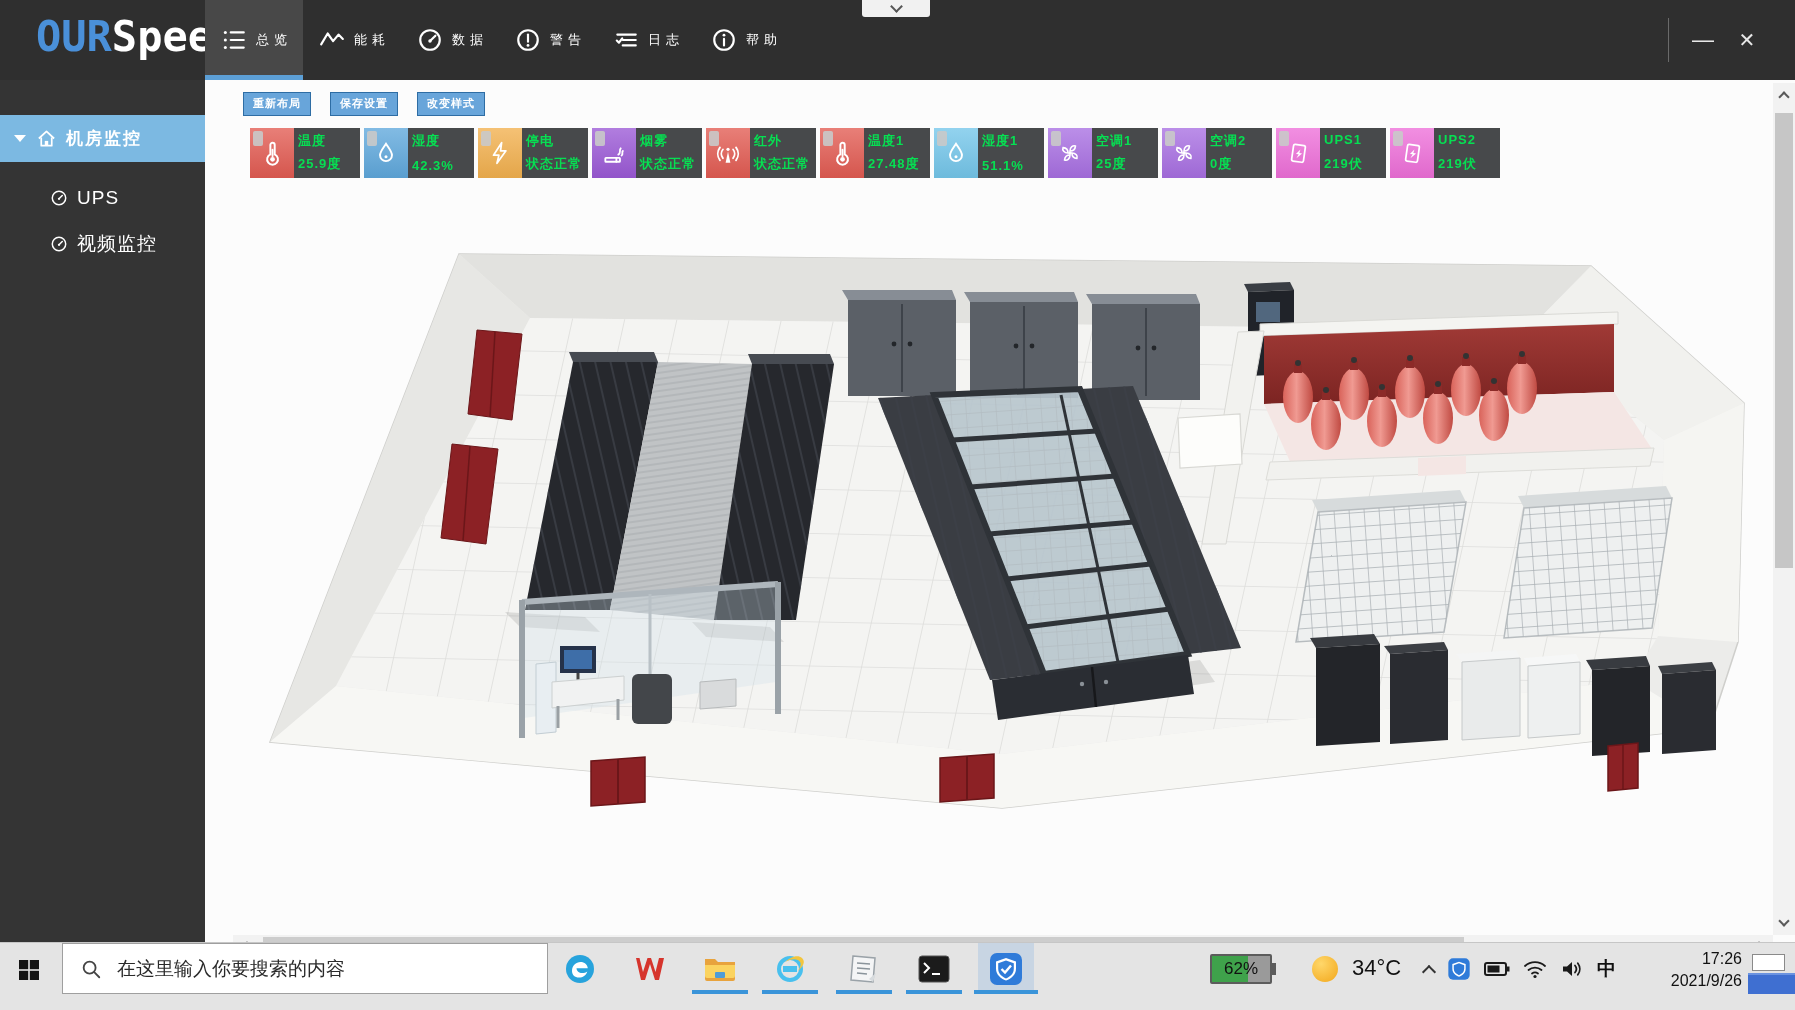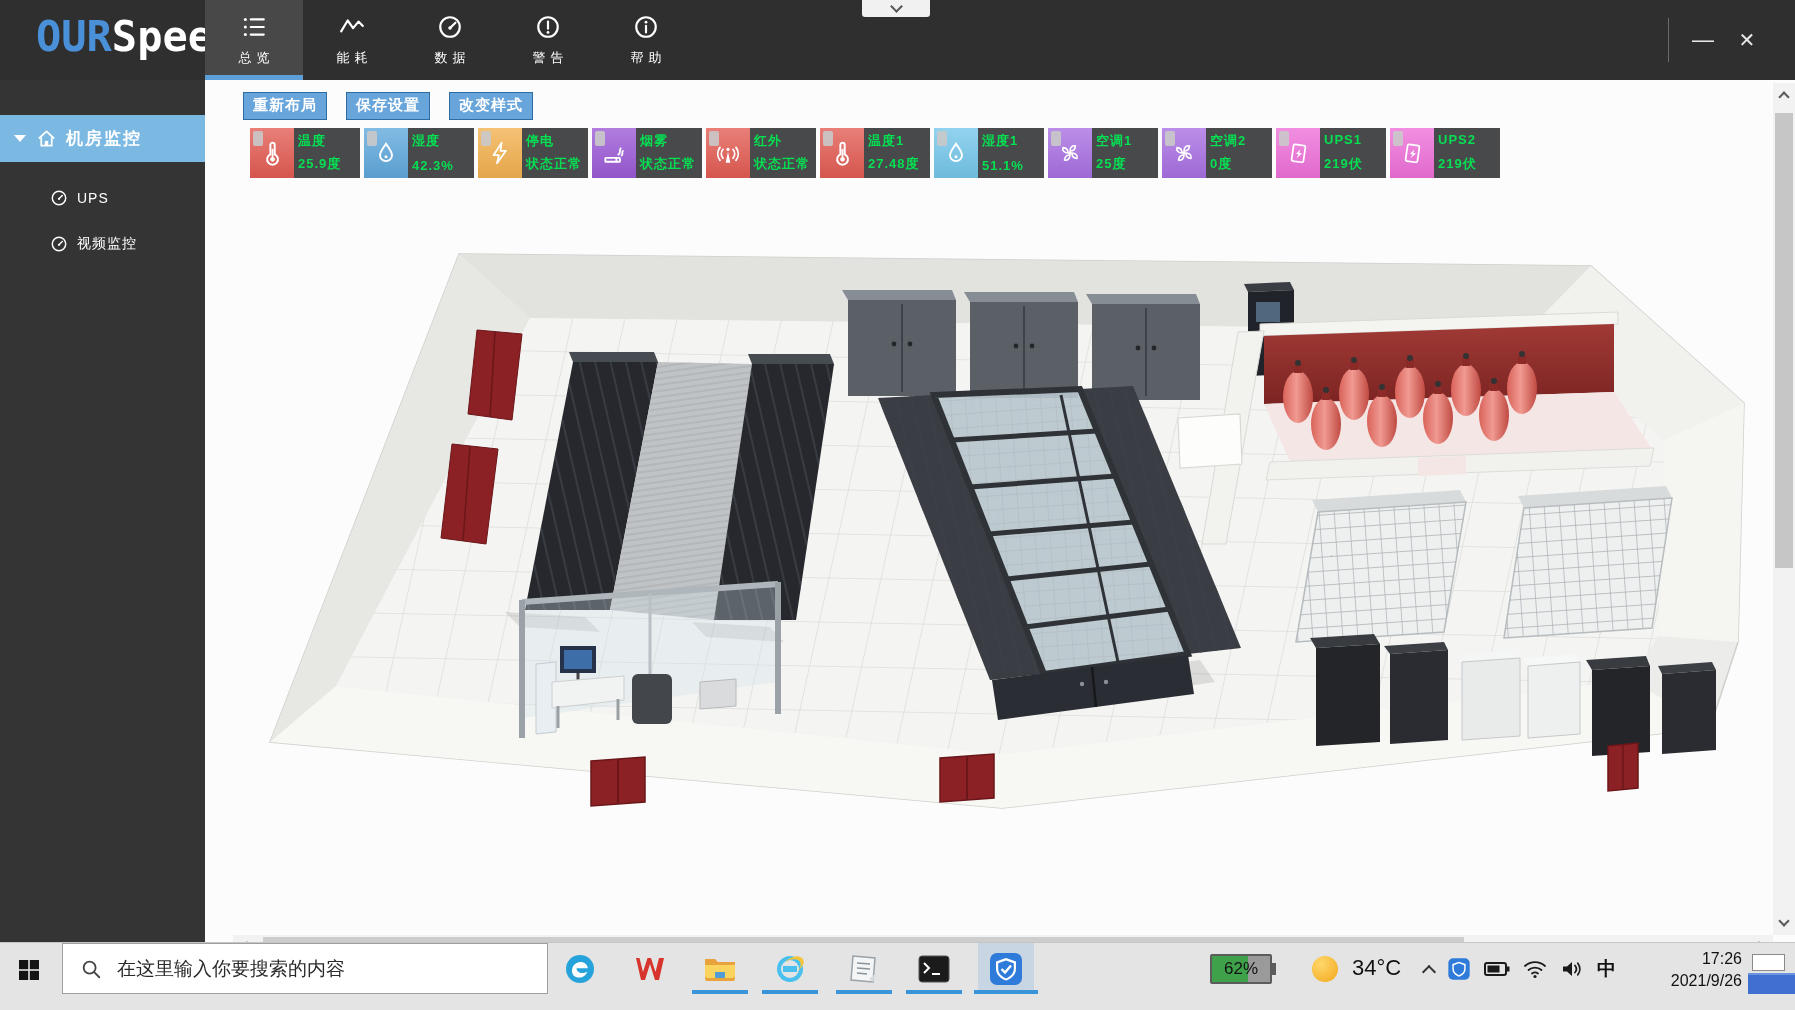--- a/index.html
+++ b/index.html
@@ -6,21 +6,21 @@
   html,body{margin:0;padding:0}
   body{width:1795px;height:1010px;overflow:hidden;position:relative;background:#fff;
        font-family:"Liberation Sans",sans-serif;-webkit-font-smoothing:antialiased}
 
   
   .topbar{position:absolute;left:0;top:0;width:1795px;height:80px;background:#2f2f2f}
   .logo{position:absolute;left:36px;top:12px;font-family:"DejaVu Sans Mono",monospace;
         font-weight:bold;font-size:42px;letter-spacing:0}
   .logo .our{color:#4a90d9}.logo .speed{color:#fff}
   .tabs{position:absolute;left:205px;top:0;height:80px;display:flex}
-  .tab{width:98px;height:80px;display:flex;flex-direction:column;align-items:center;
+  .tab{width:98px;height:80px;display:flex;align-items:center;
        justify-content:center;gap:9px;color:#fff;position:relative;cursor:pointer}
   .tab.active{background:#484848}
   .tab.active::after{content:"";position:absolute;left:0;right:0;bottom:0;height:5px;background:#5c9fd6}
   .tab-label{font-size:13px;letter-spacing:5px;margin-right:-5px;white-space:nowrap}
   .tab svg{display:block}
   .dropdown-tab{position:absolute;left:862px;top:0;width:68px;height:17px;background:#f1f1f1;
         border-radius:0 0 3px 3px;display:flex;align-items:center;justify-content:center}
   .chev-down{width:9px;height:9px;border-left:2px solid #555;border-bottom:2px solid #555;
         transform:rotate(-45deg);margin-top:-4px}
   .userbox{position:absolute;left:1428px;top:14px;display:flex;align-items:center;color:#fff}
@@ -34,28 +34,28 @@
 
   
   .sidebar{position:absolute;left:0;top:80px;width:205px;height:878px;background:#343434;color:#fff}
   .side-group{position:absolute;top:35px;left:0;width:205px;height:47px;display:flex;
         align-items:center;font-size:17px;font-weight:bold;cursor:pointer}
   .caret{width:0;height:0;border-left:6px solid transparent;border-right:6px solid transparent;
         border-top:7px solid #fff;margin-left:14px}
   .side-group svg{margin-left:10px}
   .side-group .lbl{margin-left:9px;letter-spacing:2px}
   .side-item{position:absolute;left:0;width:172px;height:36px;display:flex;align-items:center;
-        font-size:14px;cursor:pointer}
+        font-size:19px;cursor:pointer}
   .side-item svg{margin-left:50px}
   .side-item .lbl{margin-left:9px;letter-spacing:1px}
 
   
   .content{position:absolute;left:205px;top:80px;width:1590px;height:878px;background:#fcfcfc;overflow:hidden}
   .toolbar{position:absolute;left:38px;top:12px;display:flex;gap:19px}
-  .btn{background:#68a5da;border:1px solid #2e6da4;color:#fff;font-size:15px;font-weight:bold;
+  .btn{background:#68a5da;border:1px solid #2e6da4;color:#fff;font-size:11px;font-weight:bold;
        padding:3px 9px 4px;letter-spacing:1px;cursor:pointer;font-family:Liberation Serif, serif}
   .tiles{position:absolute;left:45px;top:48px;display:flex;gap:4px}
   .tile{width:110px;height:50px;display:flex;cursor:pointer}
   .tile-icon{width:44px;position:relative;display:flex;align-items:center;justify-content:center;
        background-image:linear-gradient(rgba(255,255,255,.22),rgba(0,0,0,.06))}
   .tag{position:absolute;left:3px;top:3px;width:10px;height:15px;background:#c9c9c9;border-radius:2px;opacity:.9}
   .tile-body{flex:1;background:#47494b;color:#06df52;font-size:13px;font-weight:bold;
        padding:4px 4px 5px;display:flex;flex-direction:column;justify-content:space-between;
        white-space:nowrap;overflow:hidden;letter-spacing:1px}
 
@@ -154,20 +154,31 @@
         <svg width="26" height="26" viewBox="0 0 24 24" fill="none" stroke="#fff" stroke-width="2" stroke-linecap="round">
           <circle cx="12" cy="12" r="9"></circle>
             <line x1="12" y1="7" x2="12" y2="13.5"></line>
             <circle cx="12" cy="17" r="1.3" fill="#fff" stroke="none"></circle>
         </svg>
         </span>
       <span class="tab-label">警告</span>
     </div>
     <div class="tab">
       <span>
+        <svg width="26" height="26" viewBox="0 0 24 24" fill="none" stroke="#fff" stroke-width="2" stroke-linecap="round" stroke-linejoin="round">
+          <line x1="4" y1="7" x2="21" y2="7"></line>
+            <line x1="9" y1="12" x2="21" y2="12"></line>
+          <polyline points="3.5,12.5 5.5,14.5 8.5,10.5"></polyline>
+            <line x1="9" y1="17" x2="21" y2="17"></line>
+        </svg>
+        </span>
+      <span class="tab-label">日志</span>
+    </div>
+    <div class="tab">
+      <span>
         <svg width="26" height="26" viewBox="0 0 24 24" fill="none" stroke="#fff" stroke-width="2" stroke-linecap="round">
           <circle cx="12" cy="12" r="9"></circle>
             <circle cx="12" cy="7.5" r="1.3" fill="#fff" stroke="none"></circle>
             <line x1="12" y1="11" x2="12" y2="17"></line>
         </svg>
         </span>
       <span class="tab-label">帮助</span>
     </div>
   </div>
 

